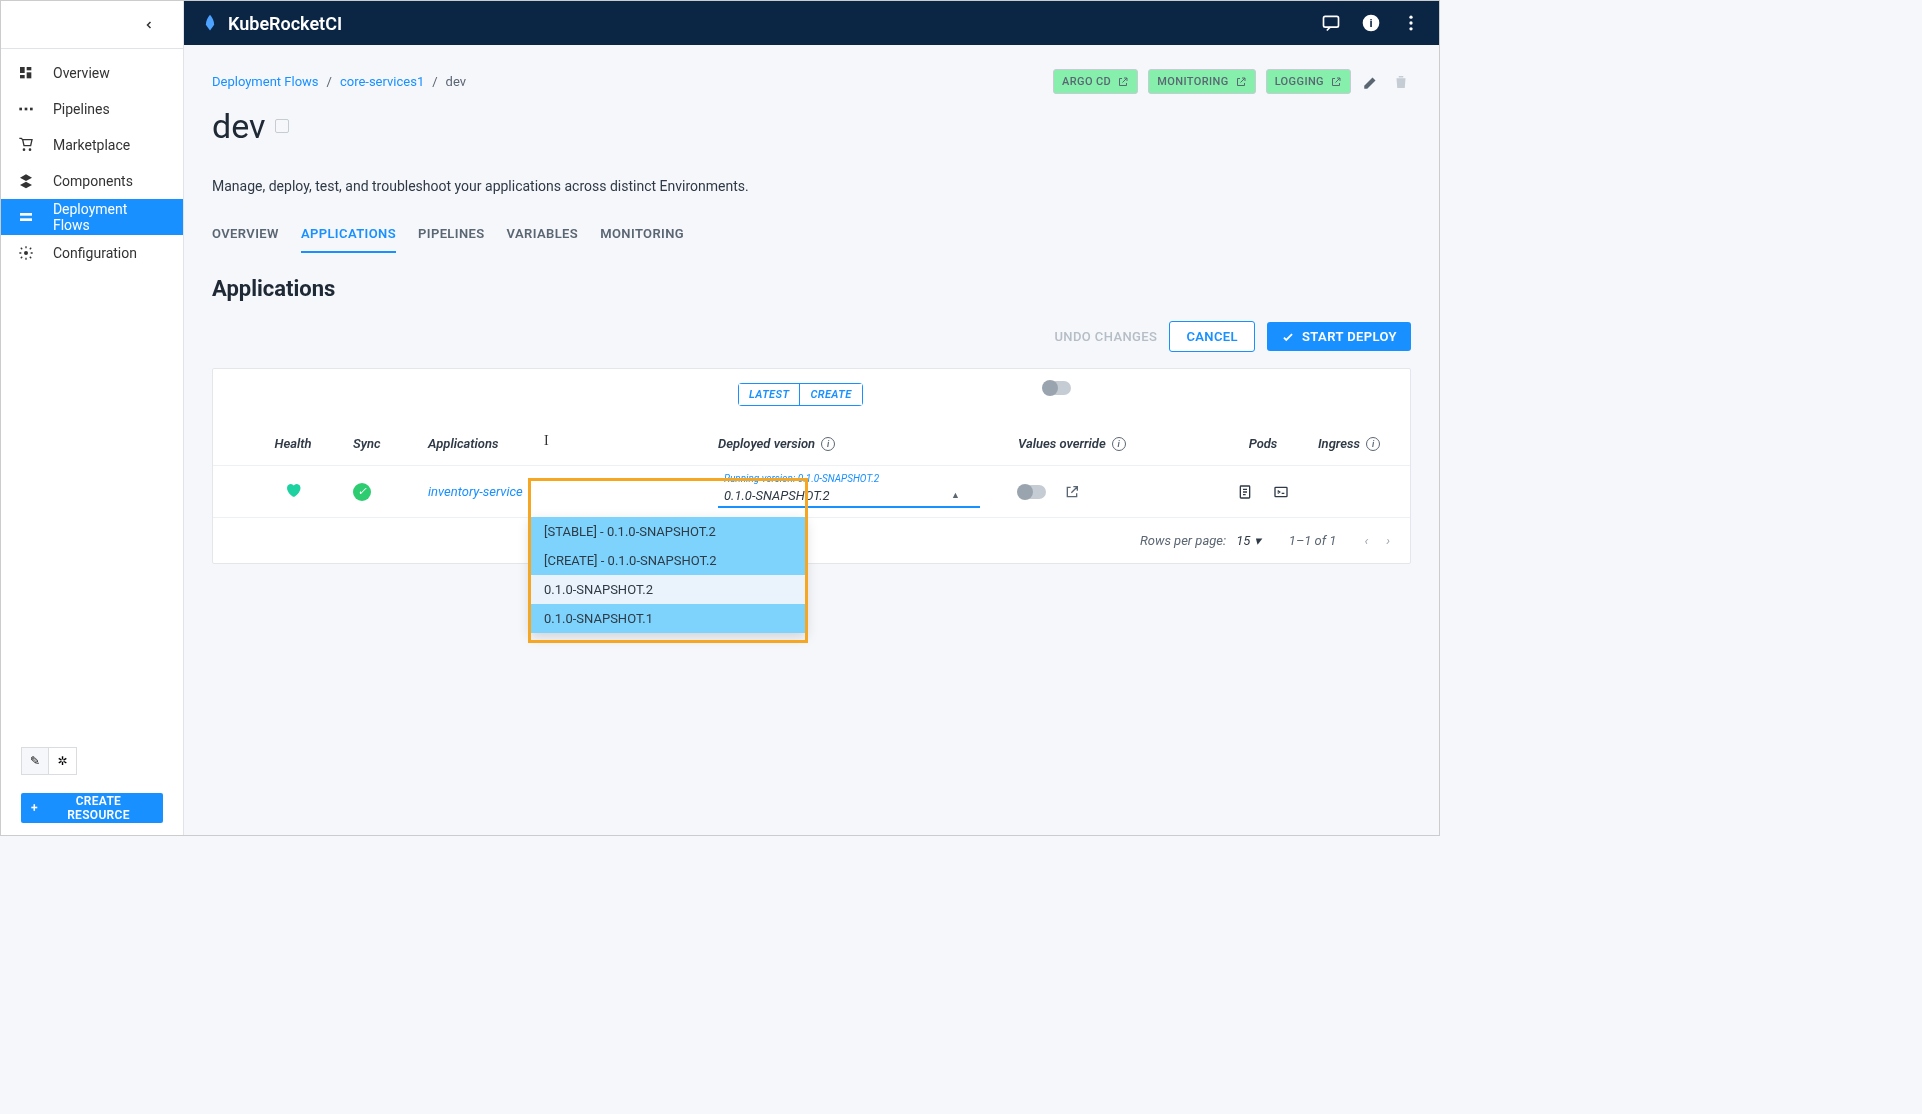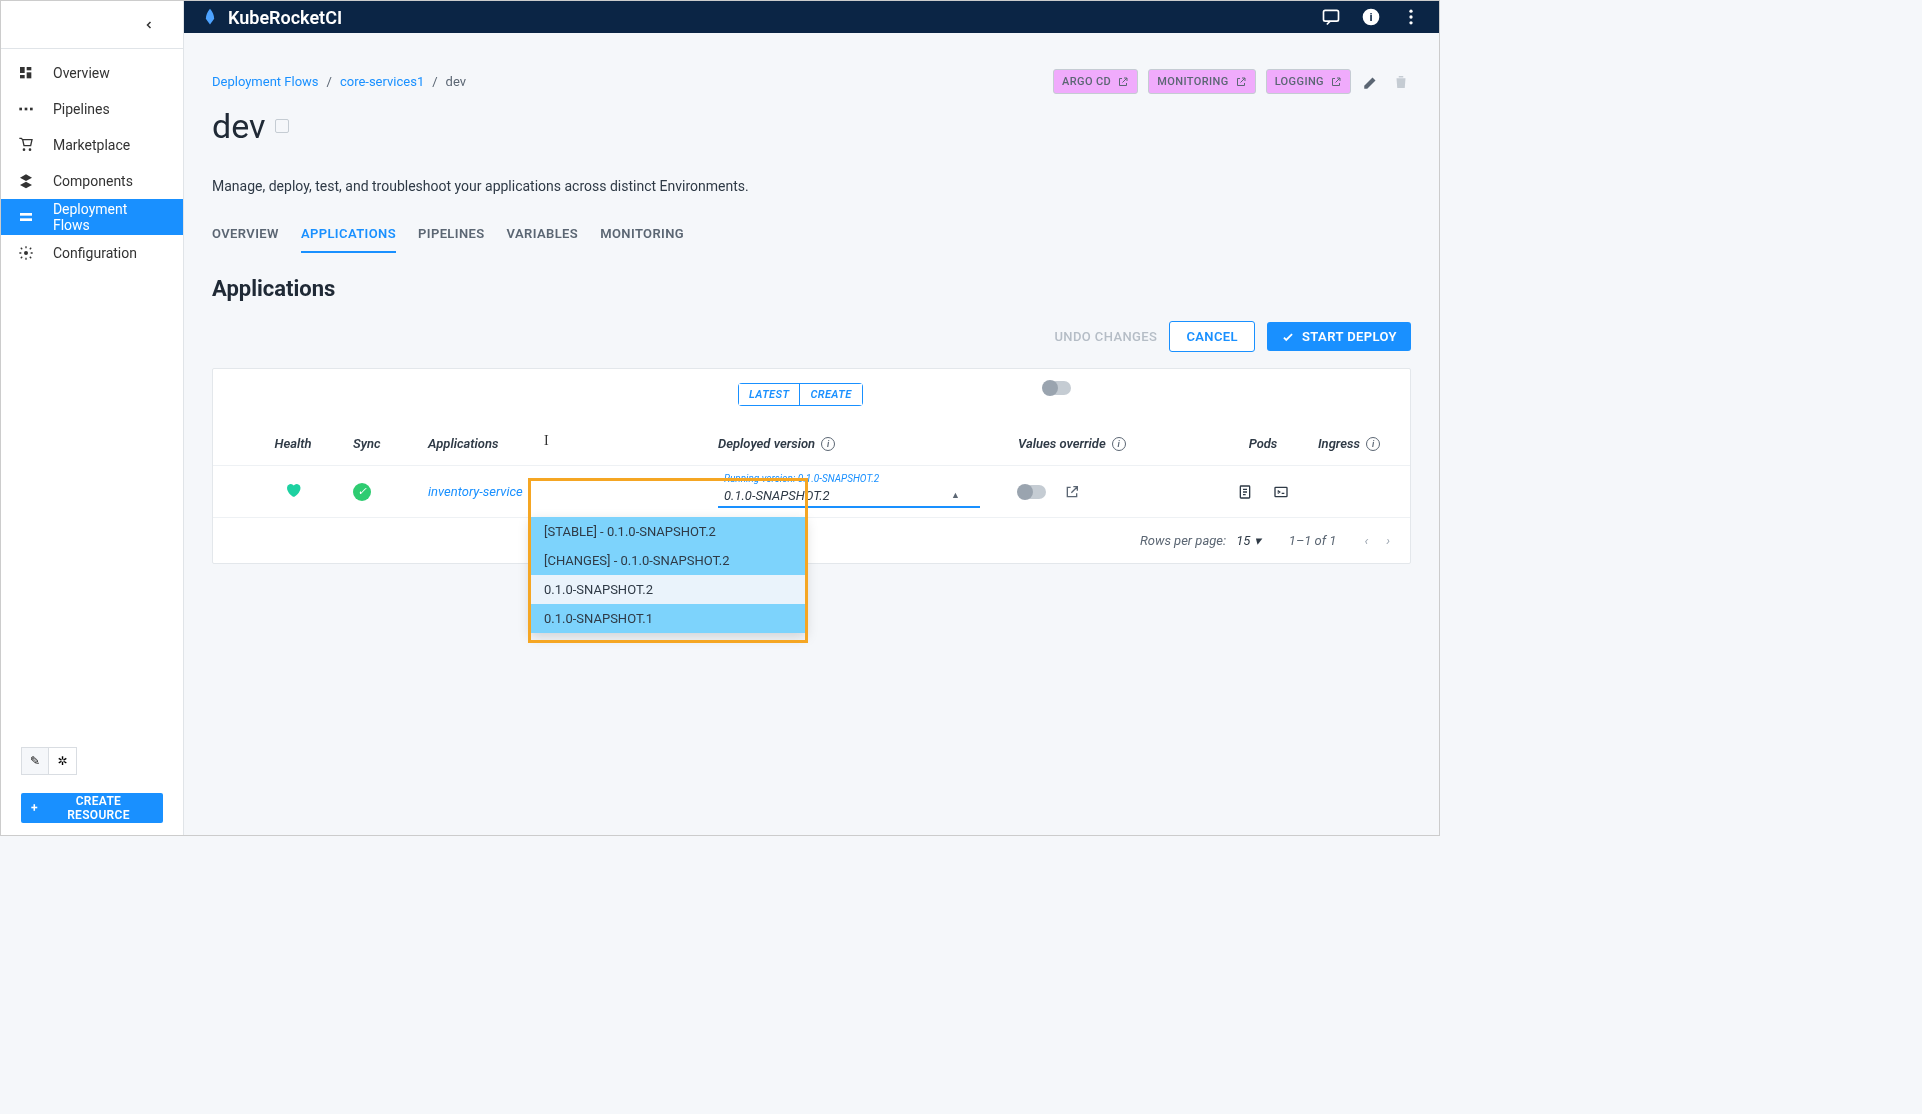--- a/index.html
+++ b/index.html
@@ -1,18 +1,18 @@
 <!DOCTYPE html>
 <html><head>
 <meta charset="utf-8">
 <style>
 * { margin: 0; padding: 0; box-sizing: border-box; font-family: -apple-system, BlinkMacSystemFont, 'Segoe UI', Roboto, Helvetica, Arial, sans-serif; }
 body { width: 1440px; height: 836px; background: #f5f7fa; overflow: hidden; border: 1px solid #ccc; position: relative; }
 
-.topbar { height: 32px; background: #0b2545; display: flex; align-items: center; padding: 0 16px; color: #fff; position: absolute; top: 0; left: 183px; right: 0; }
+.topbar { height: 44px; background: #0b2545; display: flex; align-items: center; padding: 0 16px; color: #fff; position: absolute; top: 0; left: 183px; right: 0; }
 .topbar .brand { display: flex; align-items: center; gap: 8px; font-size: 18px; font-weight: 600; }
 .topbar .brand svg { width: 20px; height: 20px; }
 .topbar .spacer { flex: 1; }
 .topbar .ticon { width: 24px; height: 24px; margin-left: 16px; display: flex; align-items: center; justify-content: center; cursor: pointer; }
 
 .sidebar { position: absolute; top: 0; left: 0; width: 183px; height: 100%; background: #fff; border-right: 1px solid #e0e4e8; display: flex; flex-direction: column; }
 .sidebar .collapse { height: 48px; border-bottom: 1px solid #e0e4e8; display: flex; align-items: center; justify-content: flex-end; padding-right: 28px; }
 .sidebar .collapse svg { width: 12px; height: 12px; }
 .sidebar .nav { flex: 1; padding-top: 6px; }
 .sidebar .navitem { height: 36px; display: flex; align-items: center; padding: 0 16px; gap: 18px; font-size: 14px; color: #333; cursor: pointer; }
@@ -22,21 +22,21 @@
 .sidebar .bottom .toolicons { display: flex; gap: 0; margin-bottom: 18px; }
 .sidebar .bottom .toolicons .ti { width: 28px; height: 28px; border: 1px solid #d9dde2; display: flex; align-items: center; justify-content: center; font-size: 12px; cursor: pointer; background: #f5f7fa; }
 .sidebar .bottom .toolicons .ti + .ti { border-left: none; background:#fff; }
 .sidebar .create-btn { background: #1990ff; color: #fff; border: none; height: 30px; padding: 0 10px; font-size: 12px; font-weight: 600; display: flex; align-items: center; gap: 6px; cursor: pointer; border-radius: 2px; letter-spacing: 0.3px; }
 
 .main { position: absolute; top: 48px; left: 183px; right: 0; bottom: 0; padding: 20px 28px; overflow: auto; }
 .breadcrumb-row { display: flex; align-items: center; justify-content: space-between; }
 .breadcrumb { font-size: 13px; color: #5b6673; display: flex; align-items: center; gap: 8px; }
 .breadcrumb a { color: #1990ff; text-decoration: none; }
 .header-actions { display: flex; align-items: center; gap: 10px; }
-.hdr-btn { border: 1px solid #c5ccd3; background: #f0abfc; color: #5b6673; font-size: 11px; font-weight: 500; padding: 5px 8px; display: flex; align-items: center; gap: 6px; cursor: pointer; border-radius: 3px; letter-spacing: 0.4px; }
+.hdr-btn { border: 1px solid #c5ccd3; background: #86efac; color: #5b6673; font-size: 11px; font-weight: 500; padding: 5px 8px; display: flex; align-items: center; gap: 6px; cursor: pointer; border-radius: 3px; letter-spacing: 0.4px; }
 .hdr-icon { color: #5b6673; width: 20px; height: 20px; display: flex; align-items: center; justify-content: center; cursor: pointer; }
 
 .page-title-row { display: flex; align-items: center; gap: 10px; margin-top: 12px; }
 .page-title { font-size: 34px; font-weight: 400; color: #202a36; }
 .copy-icon { color: #5b6673; border: 1px solid #c5ccd3; width: 14px; height: 14px; border-radius: 2px; position: relative; cursor: pointer; }
 .page-desc { font-size: 14px; color: #2f3a46; margin-top: 32px; }
 
 .tabs { display: flex; gap: 22px; margin-top: 22px; border-bottom: 1px solid transparent; }
 .tab { font-size: 13px; font-weight: 600; color: #5b6673; padding: 10px 0; letter-spacing: .4px; cursor: pointer; border-bottom: 2px solid transparent; }
 .tab.active { color: #1990ff; border-bottom-color: #1990ff; }
@@ -340,16 +340,16 @@
       </div>
     </div>
   </div>
 </div>
 
 <span class="text-cursor">I</span>
 
 <div class="dropdown-highlight"></div>
 <div class="dropdown-list">
   <div class="opt">[STABLE] - 0.1.0-SNAPSHOT.2</div>
-  <div class="opt">[CHANGES] - 0.1.0-SNAPSHOT.2</div>
+  <div class="opt">[CREATE] - 0.1.0-SNAPSHOT.2</div>
   <div class="opt selected">0.1.0-SNAPSHOT.2</div>
   <div class="opt">0.1.0-SNAPSHOT.1</div>
 </div>
 
 </body></html>

